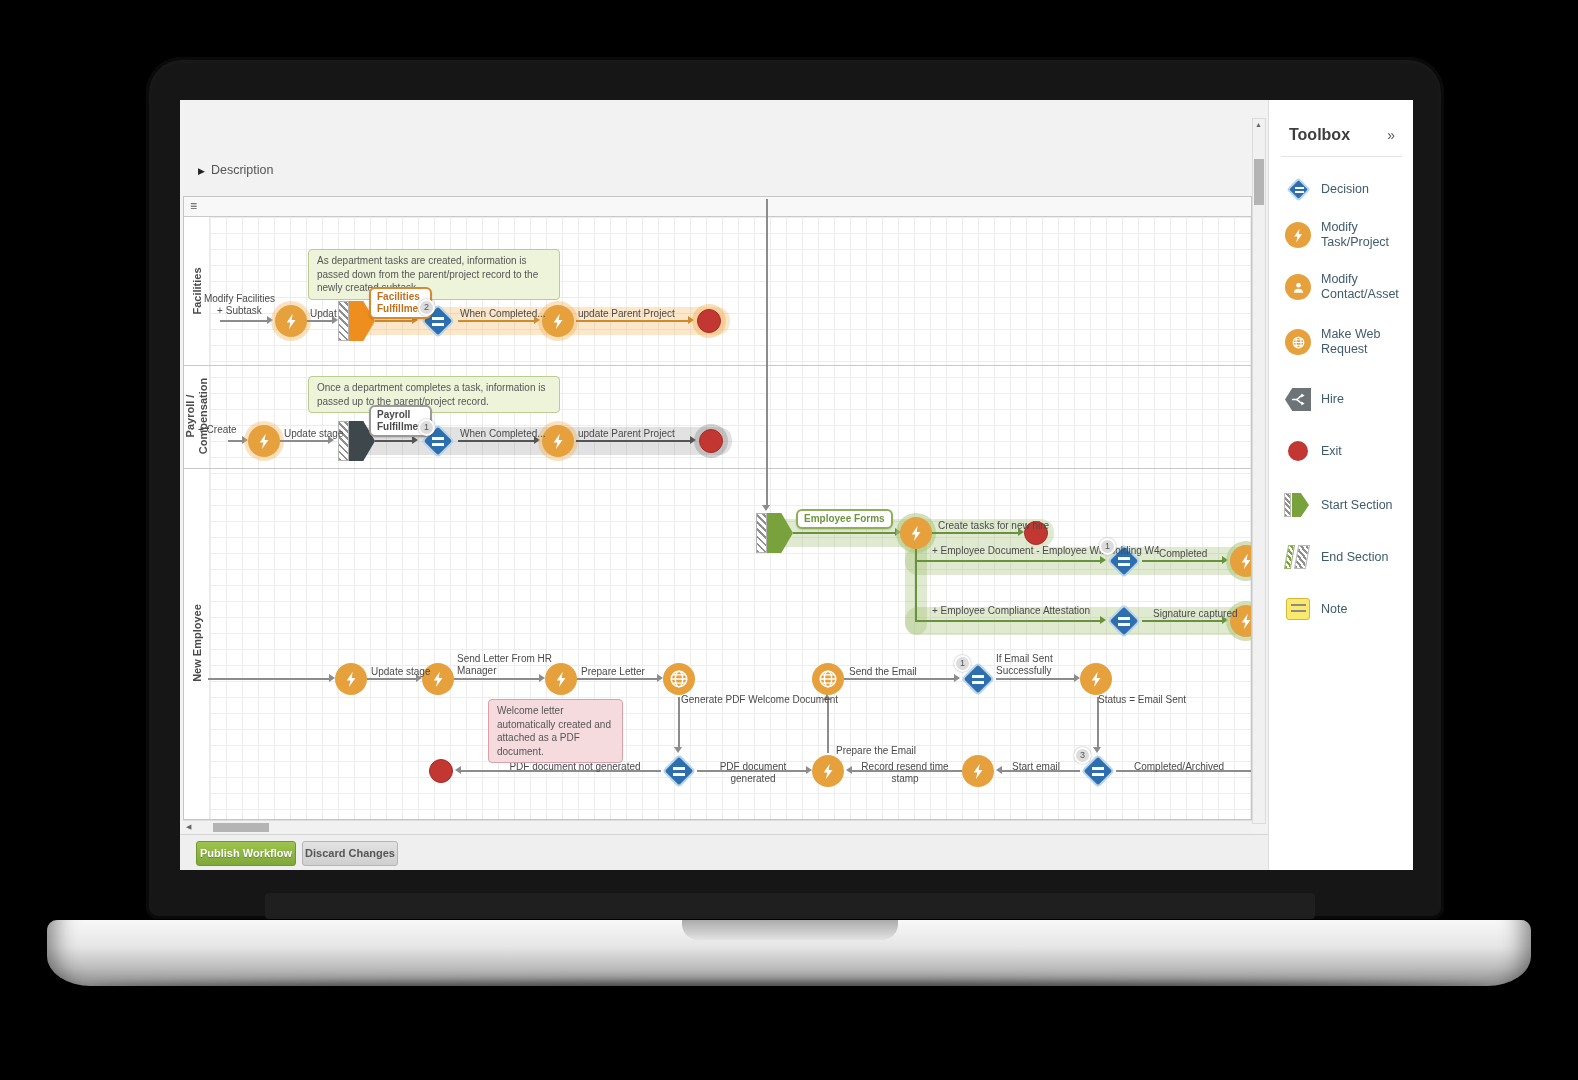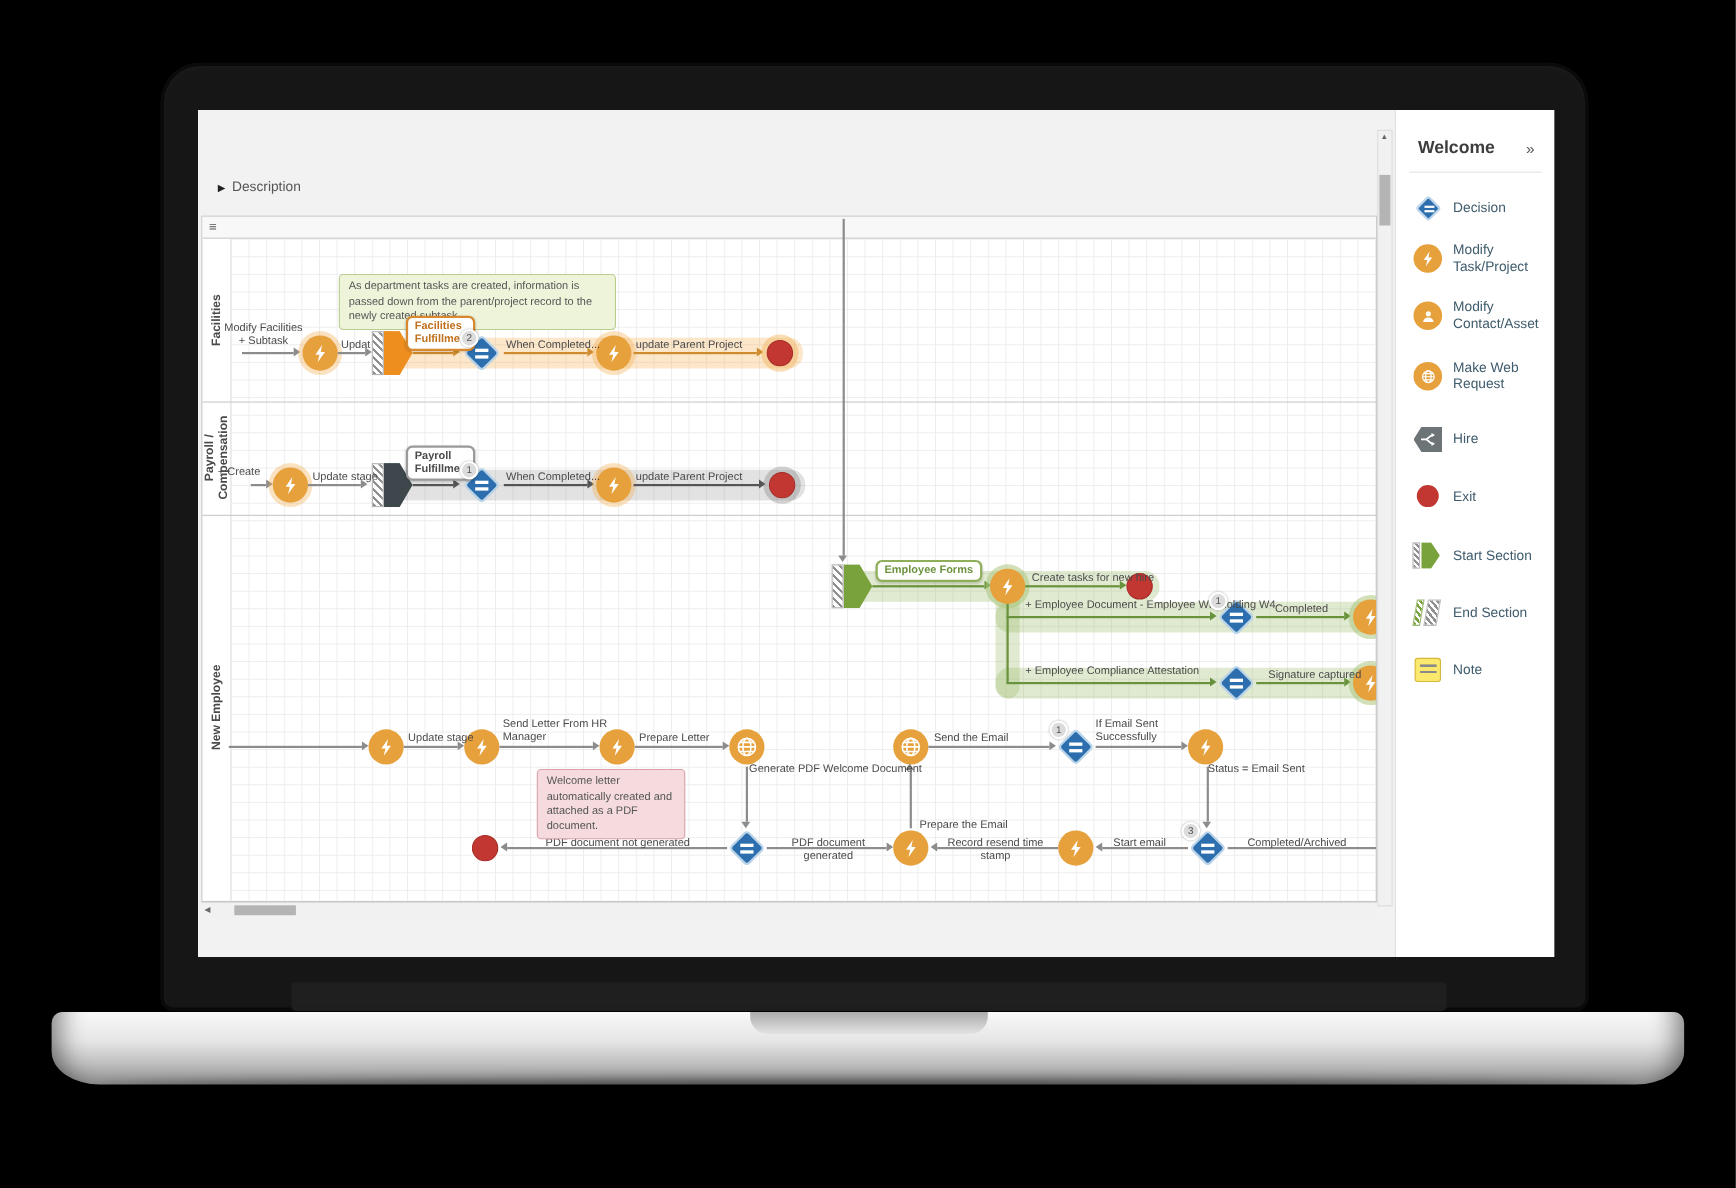--- a/index.html
+++ b/index.html
@@ -71,21 +71,21 @@
   .pent { position:absolute; width:26px; height:40px; clip-path:polygon(0 0,55% 0,100% 50%,55% 100%,0 100%); }
   .pent.po { background:#ee8e1e; } .pent.pd { background:#3e484c; } .pent.pg { background:#79a23c; }
   .hatchbar { position:absolute; width:11px; height:40px; border:1px solid #b5b5b5;
               background:repeating-linear-gradient(45deg,#8f8f8f 0 2px,#fdfdfd 2px 5px); }
   .secbox { position:absolute; background:#fff; border:2px solid; border-radius:6px; font-size:10px; font-weight:bold; padding:2px 6px; line-height:1.2; z-index:4; box-shadow:0 1px 2px rgba(0,0,0,0.15); }
   .secbox span { display:block; }
   .secbox.bo { border-color:#d8882e; color:#c0701c; }
   .secbox.bg2 { border-color:#9a9a9a; color:#4a4a4a; }
   .secbox.bgr { border-color:#8fae5a; color:#6e9440; }
   .lbl { position:absolute; font-size:10px; color:#4a4a4a; line-height:1.2; z-index:3; }
-  .lbl.c { text-align:center; } .lbl.rt { text-align:left; } .lbl.nw { white-space:nowrap; }
+  .lbl.c { text-align:center; } .lbl.rt { text-align:center; } .lbl.nw { white-space:nowrap; }
   .lbl span { display:block; }
   .notebox { position:absolute; font-size:10px; color:#555; padding:4px 8px; border-radius:4px; line-height:1.35; z-index:4; }
   .notebox.ngreen { background:#eef4da; border:1px solid #b9cd90; }
   .notebox.nyellow { background:#fcfad2; border:1px solid #cfc84e; white-space:nowrap; }
   .notebox.npink { background:#f5dbde; border:1px solid #d9a0a8; }
 
   
   .vscroll { position:absolute; left:1072px; top:18px; width:14px; height:706px; background:#f1f1f1; border:1px solid #dcdcdc; }
   .vscroll .arr { position:absolute; left:2px; top:2px; font-size:7px; color:#666; }
   .vscroll .thumb { position:absolute; left:1px; top:40px; width:10px; height:46px; background:#b4b4b4; }
@@ -187,20 +187,21 @@
       <div class="nlight halo" style="left:358px;top:108px">
           <svg viewBox="0 0 24 24">
             <path d="M13.8 1 5.2 13.4h5.3L8.2 23l9.4-13.2h-5.5L13.8 1z"></path>
           </svg>
         </div>
       <div class="lbl" style="left:394px;top:111px">update Parent Project</div>
       <div class="lh o" style="left:392px;top:123px;width:112px"></div>
       <div class="ah r o" style="left:504px;top:119px"></div>
       <div class="nexit halo-o" style="left:513px;top:112px"></div>
 
+      <div class="notebox ngreen" style="left:124px;top:179px;width:252px">Once a department completes a task, information is passed up to the parent/project record.</div>
       <div class="band gray" style="left:166px;top:230px;width:382px;height:28px"></div>
       <div class="lbl" style="left:14px;top:227px">+ Create</div>
       <div class="lh" style="left:44px;top:243px;width:14px"></div>
       <div class="ah r" style="left:58px;top:239px"></div>
       <div class="nlight halo" style="left:64px;top:228px">
           <svg viewBox="0 0 24 24">
             <path d="M13.8 1 5.2 13.4h5.3L8.2 23l9.4-13.2h-5.5L13.8 1z"></path>
           </svg>
         </div>
       <div class="lbl" style="left:100px;top:231px">Update stage</div>
@@ -396,23 +397,27 @@
 
     <div class="vscroll">
       <span class="arr">▲</span>
       <span class="thumb"></span>
     </div>
     <div class="hscroll">
       <span class="arr">◀</span>
       <span class="thumb"></span>
     </div>
 
+    <div class="btnbar">
+      <div class="btn publish">Publish Workflow</div>
+      <div class="btn discard">Discard Changes</div>
+    </div>
 
     <div class="toolbox">
-      <div class="tb-head">Welcome</div>
+      <div class="tb-head">Toolbox</div>
       <div class="tb-collapse">»</div>
       <div class="tb-div"></div>
 
       <div class="tb-item" style="top:74px">
         <span class="tbi">
             <span class="dia"></span>
             <span class="eq"></span>
           </span>
         <span class="txt">Decision</span>
       </div>

